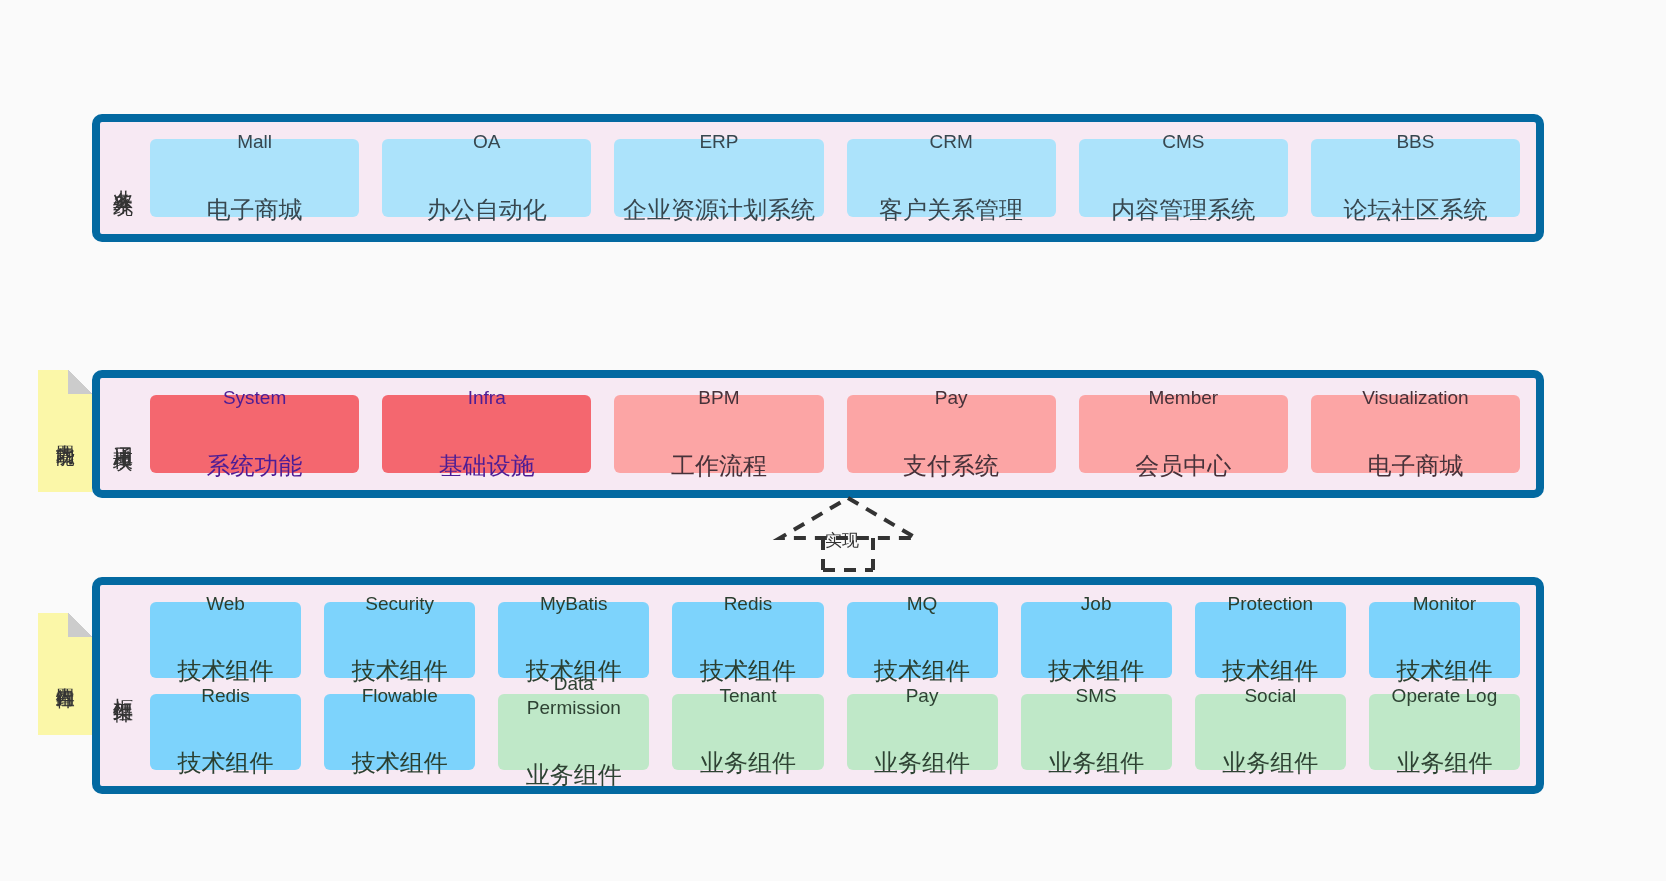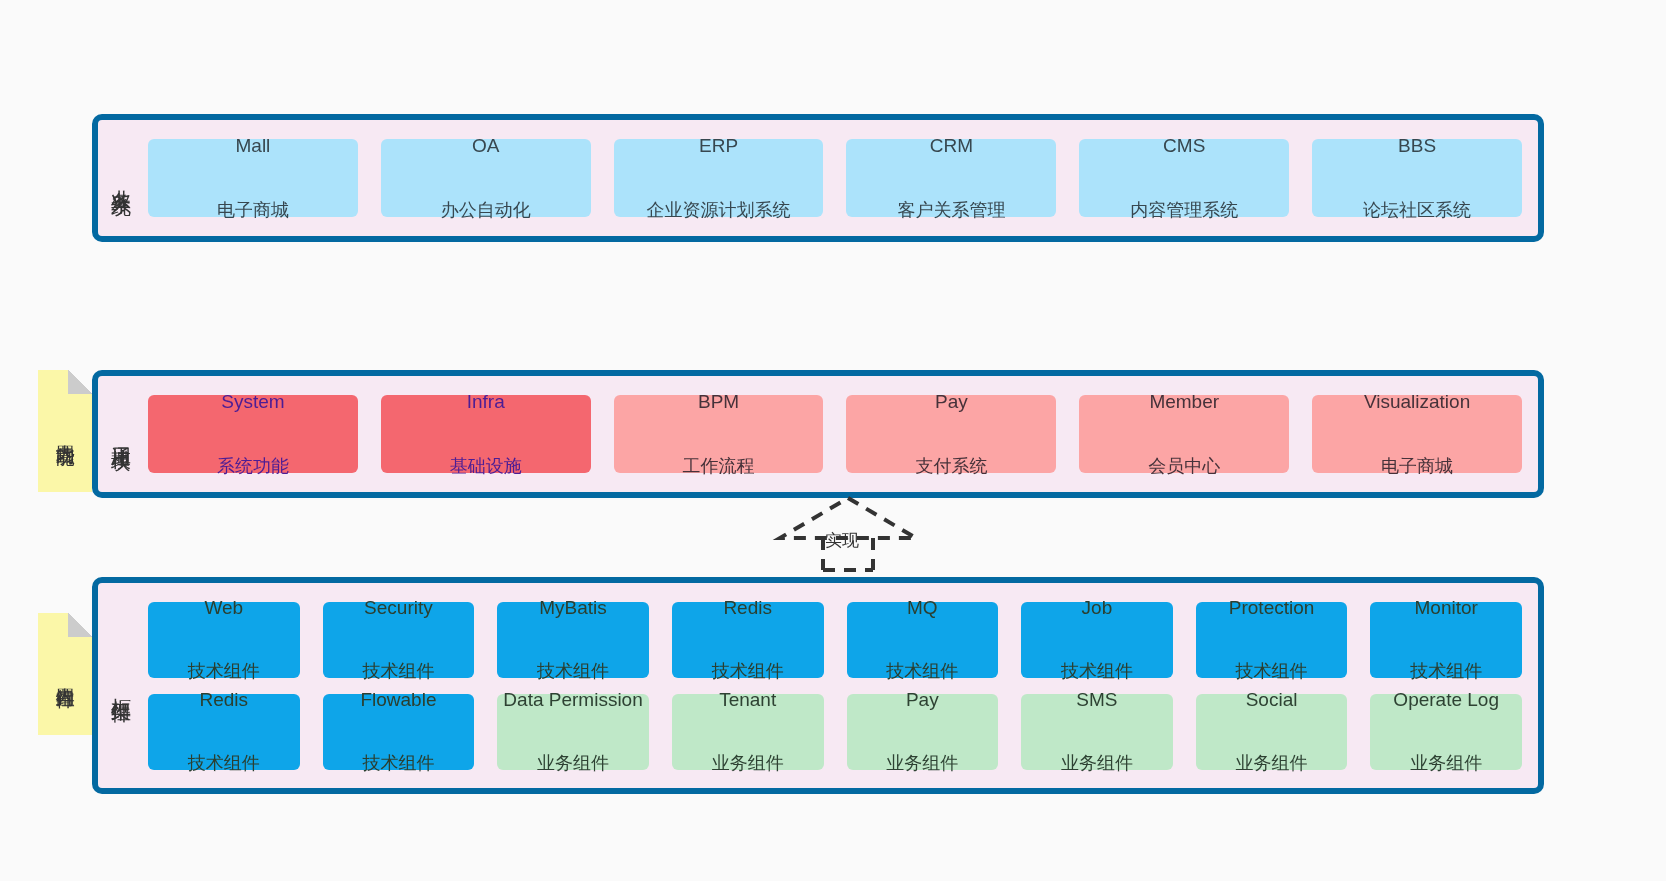--- a/index.html
+++ b/index.html
@@ -21,21 +21,21 @@
     left: 0; top: 0;
     width: 1666px;
     height: 881px;
   }
 
   
   .layer {
     position: absolute;
     box-sizing: border-box;
     background: #f7e9f3;
-    border: 6px solid #0369a1;
+    border: 8px solid #0369a1;
     border-radius: 10px;
     display: flex;
     flex-direction: row;
     align-items: stretch;
   }
 
   
   .layer-title {
     writing-mode: vertical-rl;
     text-orientation: upright;
@@ -75,26 +75,26 @@
     flex-direction: column;
     align-items: center;
     justify-content: center;
     text-align: center;
     color: #2e3b36;
     padding: 4px 6px;
     box-sizing: border-box;
     line-height: 1.28;
   }
   .node .t1 { font-size: 19px; }
-  .node .t2 { font-size: 18px; margin-top: 40px; }
+  .node .t2 { font-size: 24px; margin-top: 40px; }
 
   .node.blue   { background: #ace3fb; color: #37474f; }
   .node.red    { background: #f4676f; color: #4c1d95; text-align: center; }
   .node.pink   { background: #fca5a5; color: #46323a; }
-  .node.green  { background: #0ea5e9; color: #2b3f30; }
+  .node.green  { background: #7dd3fc; color: #2b3f30; }
   .node.green2 { background: #bfe8c8; color: #2e4233; }
 
   
   .layer-1 .node { height: 78px; }
   .layer-2 .node { height: 78px; }
   .layer-3 .node { height: 76px; }
 
   
   .note {
     position: absolute;

